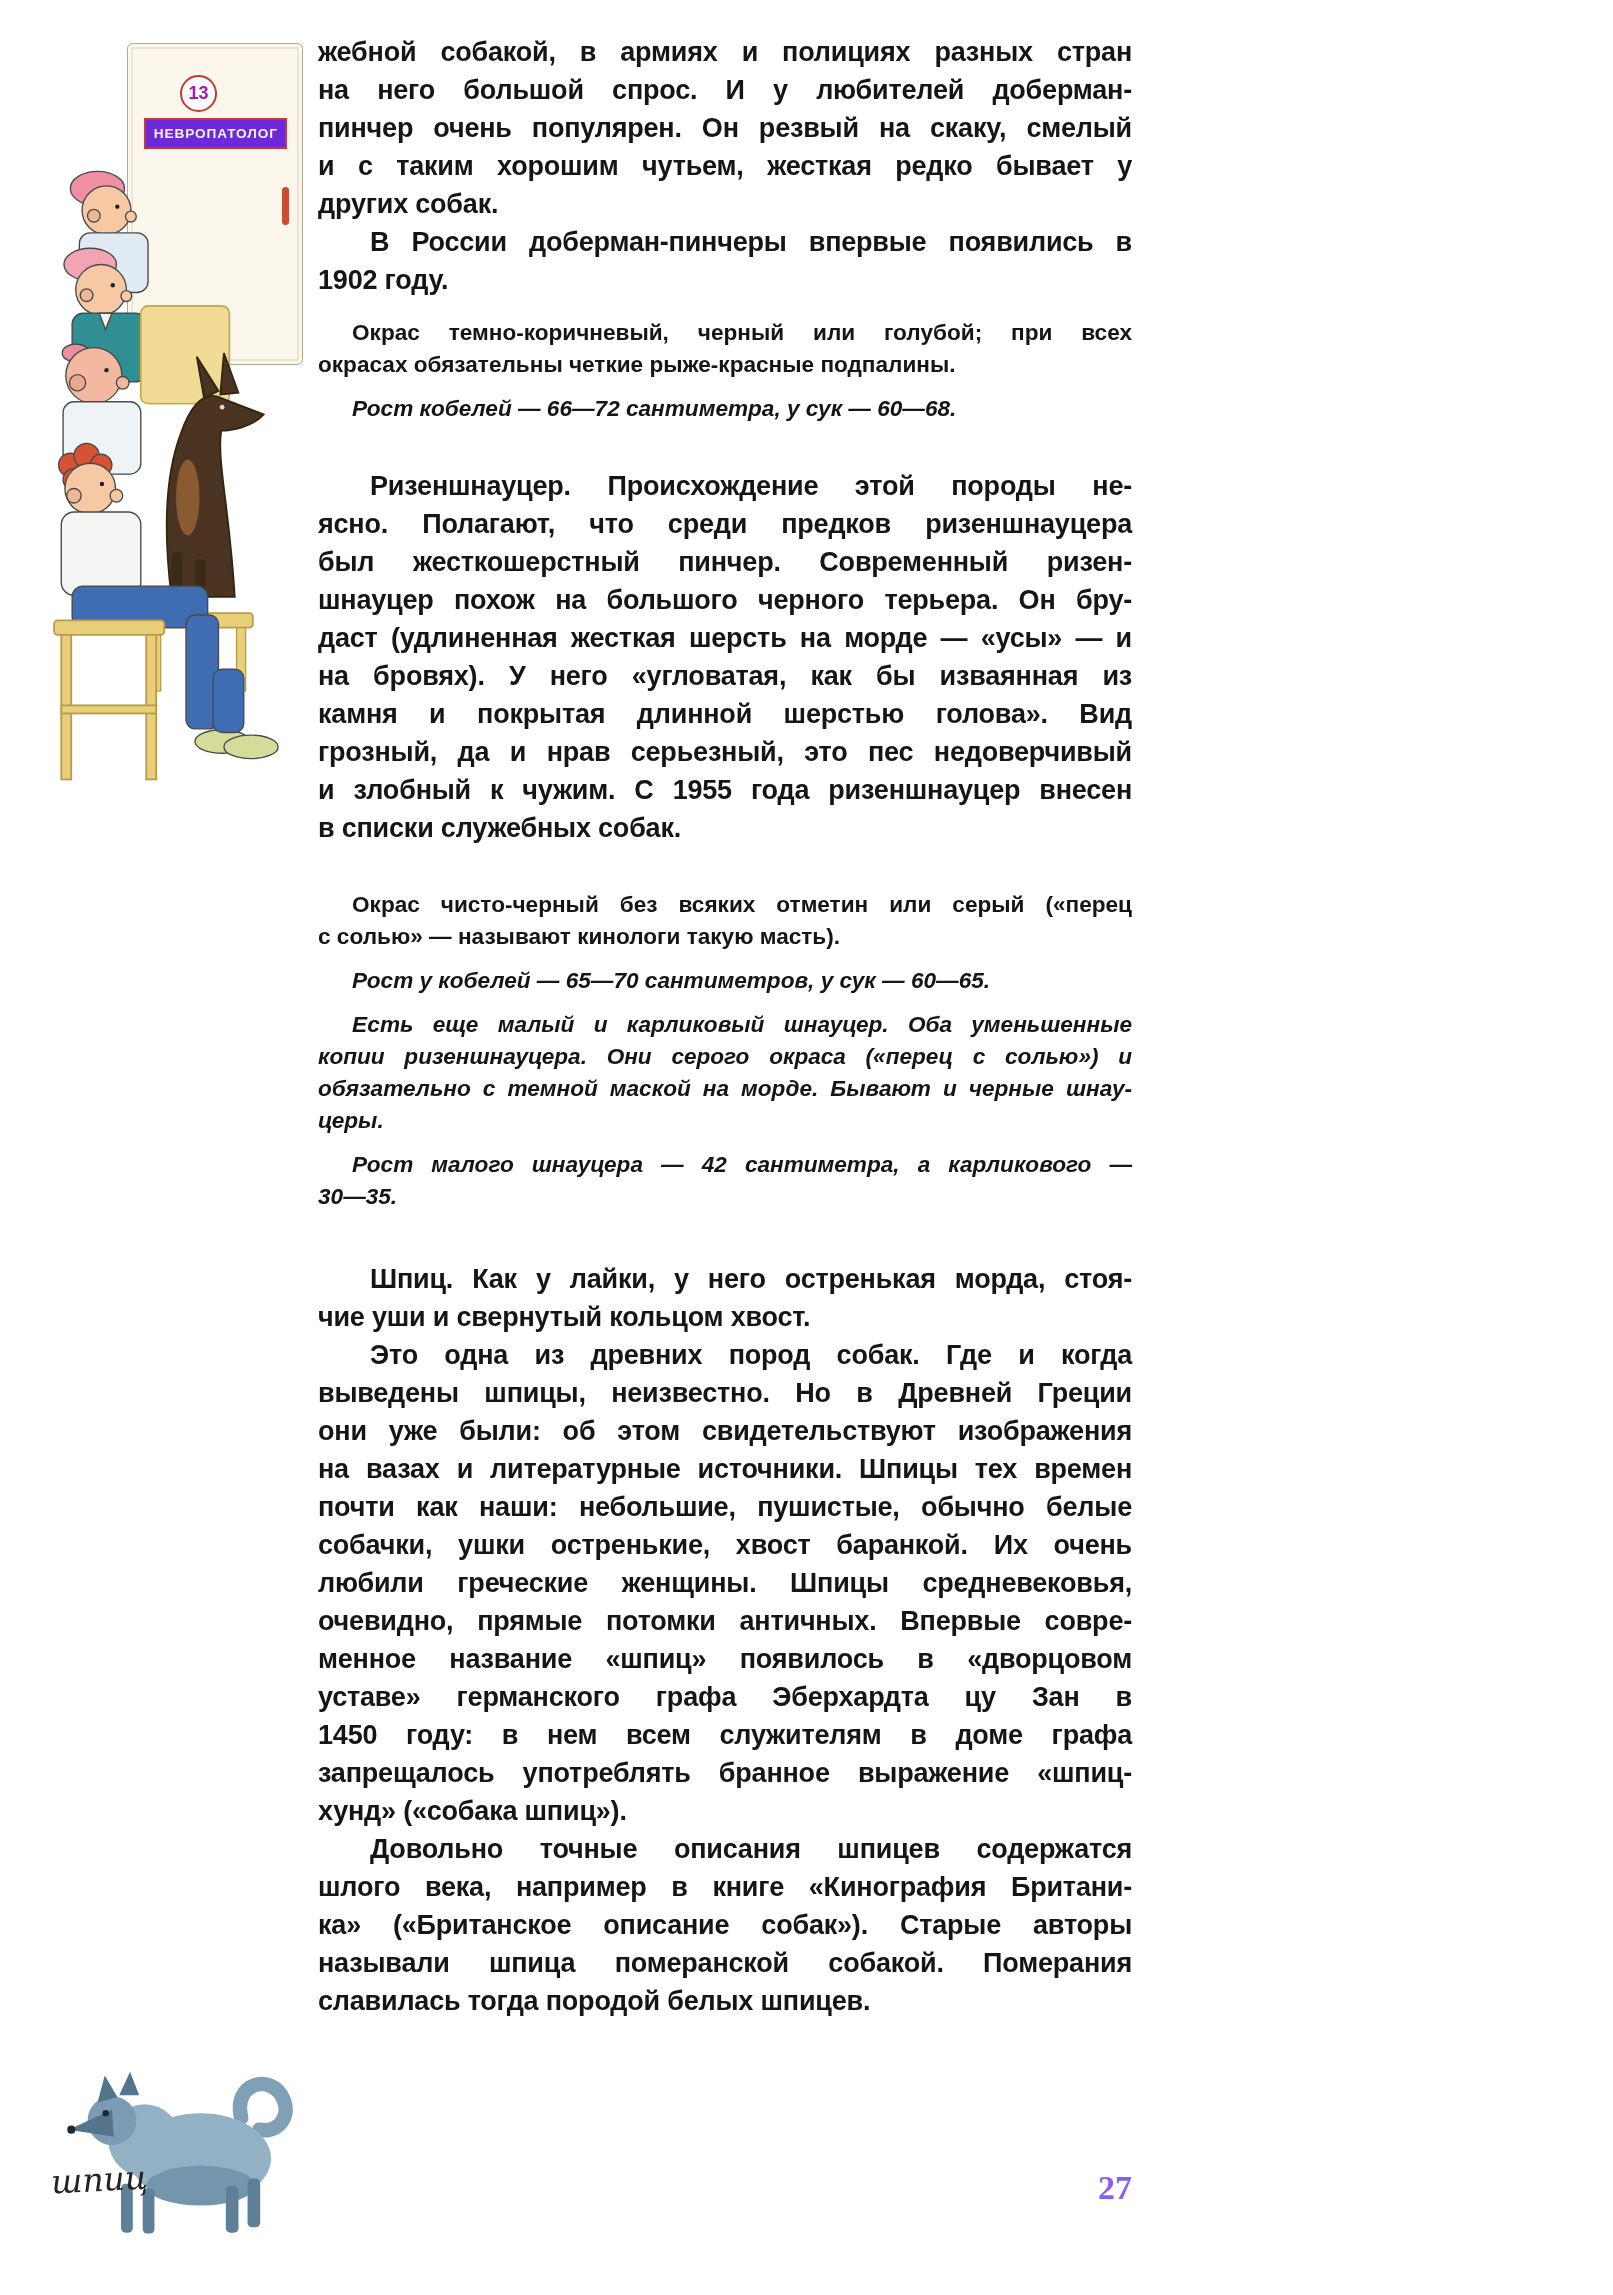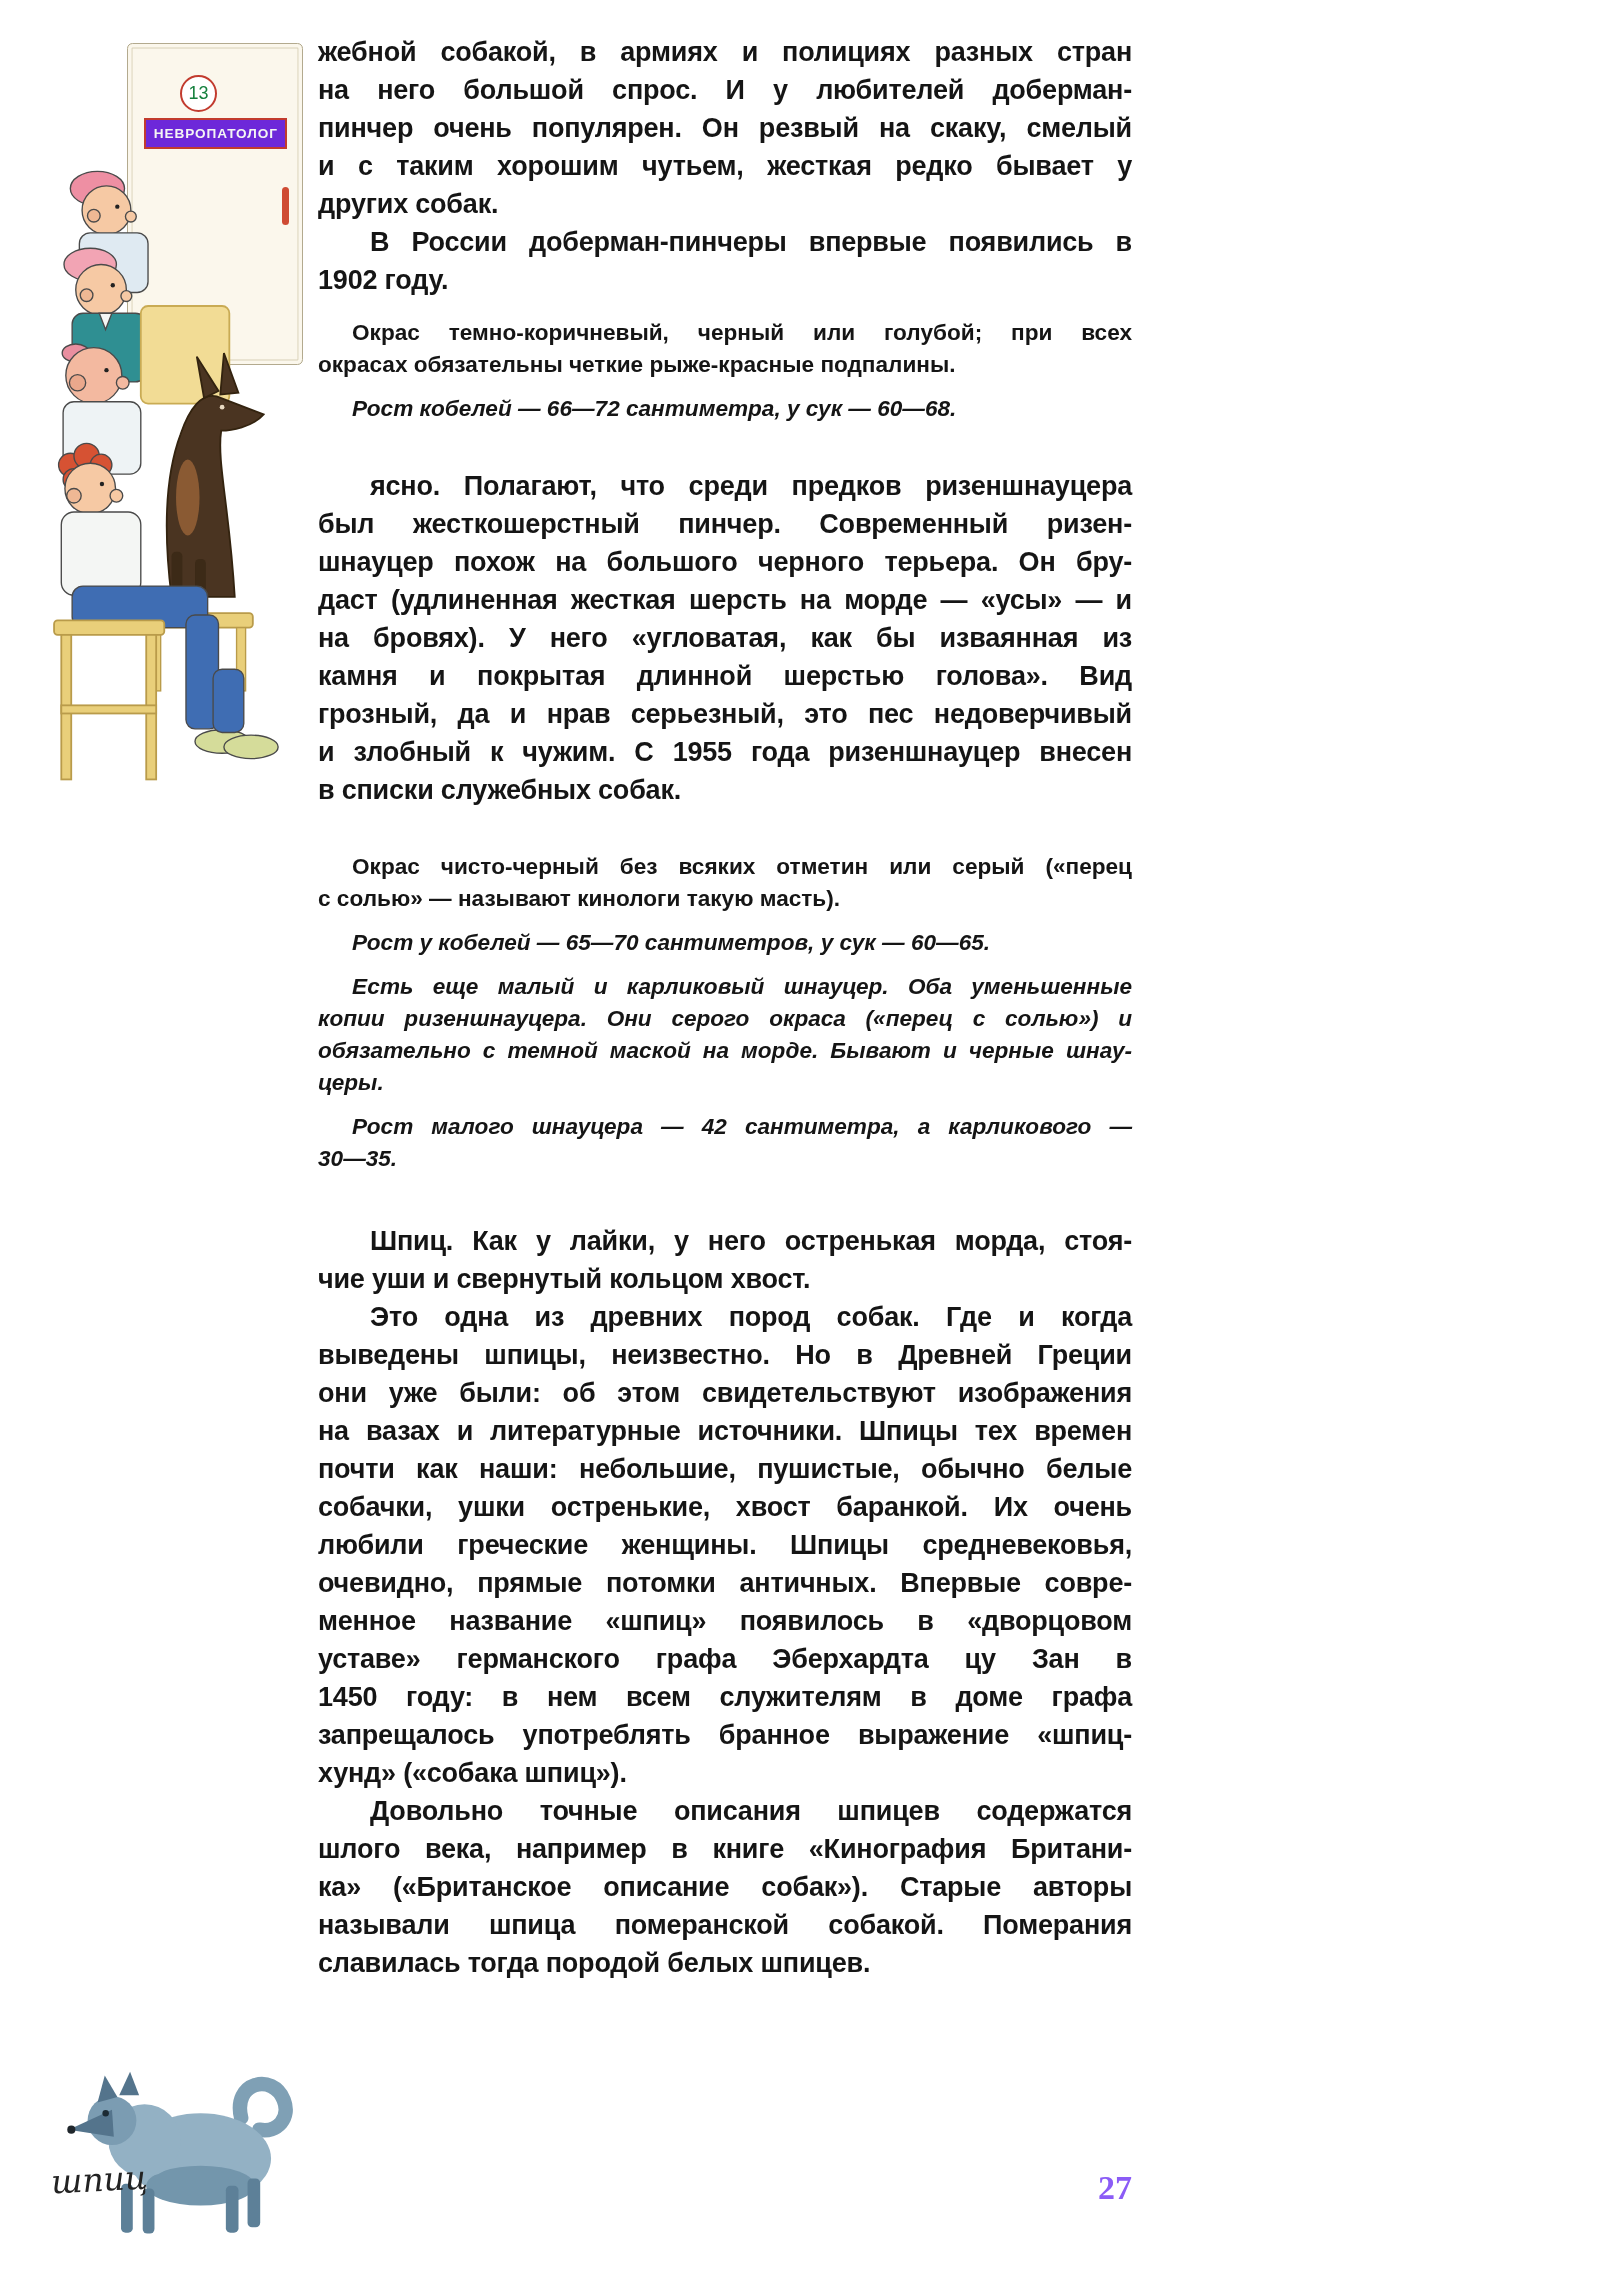--- a/index.html
+++ b/index.html
@@ -22,21 +22,21 @@
 
   
   .folio{position:absolute;left:1067px;top:2169px;width:65px;text-align:right;
          font-family:"Liberation Serif",serif;font-weight:700;font-size:34px;color:#8b5cf6;}
 
   
   .door{position:absolute;left:127px;top:43px;width:174px;height:320px;
         background:#fbf7ec;border:1.8px solid #b3aa8e;border-radius:5.4px;
         box-shadow:inset 0 0 0 3.6px #fbf7ec, inset 0 0 0 4.5px #d8d0b6;}
   .door-number{position:absolute;left:52px;top:31px;width:33px;height:33px;border-radius:50%;
-        background:#fff;border:2.7px solid #c23b2e;color:#15803d;font-weight:400;font-size:18px;
+        background:#fff;border:2.7px solid #c23b2e;color:#a21caf;font-weight:700;font-size:18px;
         display:flex;align-items:center;justify-content:center;}
   .door-sign{position:absolute;left:16.3px;top:74px;width:139px;height:27px;background:#6d28d9;
         border:2.7px solid #c23b2e;color:#f4f4f4;font-weight:700;font-size:13.6px;letter-spacing:0.9px;
         display:flex;align-items:center;justify-content:center;white-space:nowrap;}
   .door-handle{position:absolute;right:12.7px;top:143px;width:7.2px;height:38px;background:#cf4b33;border-radius:3.6px;}
 
   .art{position:absolute;}
   .spitz-caption{position:absolute;left:51px;top:2160px;font-family:"DejaVu Serif",serif;
         font-style:italic;font-size:33px;color:#222;transform:rotate(-3deg);}
 </style>
@@ -134,20 +134,21 @@
 
   <div class="para small-para indent mt-block">
       <div class="line">Окрас темно-коричневый, черный или голубой; при всех</div>
       <div class="line">окрасах обязательны четкие рыже-красные подпалины.</div>
     </div>
   <div class="para small-para indent mt-sm">
       <div class="line">Рост кобелей — 66—72 сантиметра, у сук — 60—68.</div>
     </div>
 
   <div class="para body-para indent mt-body">
+      <div class="line">Ризеншнауцер. Происхождение этой породы не-</div>
       <div class="line">ясно. Полагают, что среди предков ризеншнауцера</div>
       <div class="line">был жесткошерстный пинчер. Современный ризен-</div>
       <div class="line">шнауцер похож на большого черного терьера. Он бру-</div>
       <div class="line">даст (удлиненная жесткая шерсть на морде — «усы» — и</div>
       <div class="line">на бровях). У него «угловатая, как бы изваянная из</div>
       <div class="line">камня и покрытая длинной шерстью голова». Вид</div>
       <div class="line">грозный, да и нрав серьезный, это пес недоверчивый</div>
       <div class="line">и злобный к чужим. С 1955 года ризеншнауцер внесен</div>
       <div class="line">в списки служебных собак.</div>
     </div>

